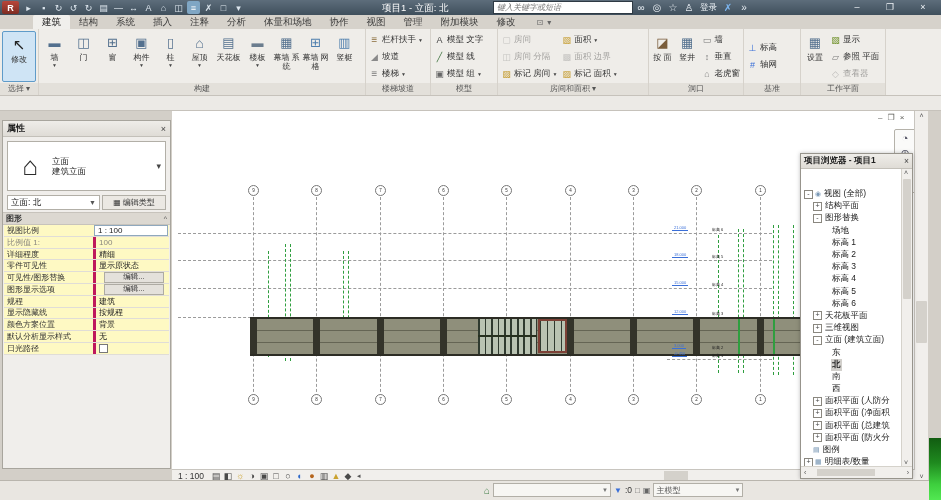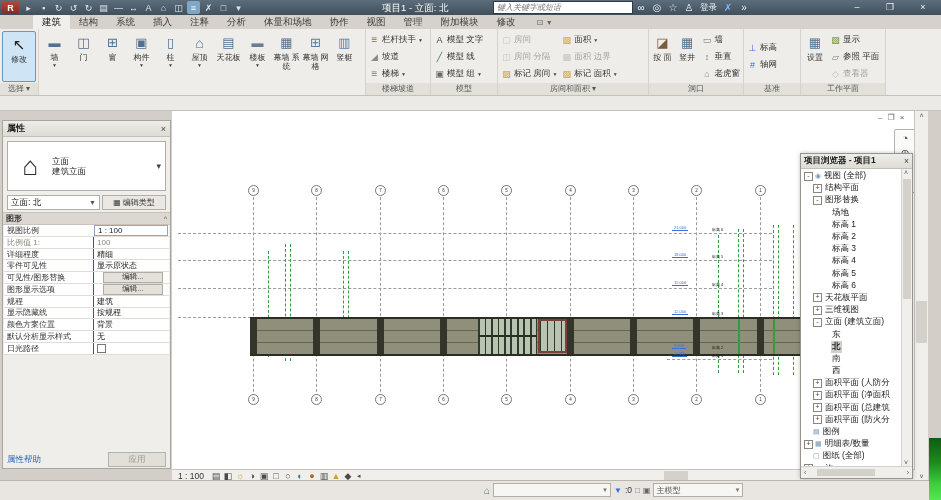--- a/index.html
+++ b/index.html
@@ -64,23 +64,23 @@
   .comborow{display:flex;margin:2px 4px;height:15px;gap:2px}
   .combo{flex:1;background:#fff;border:1px solid #b2afa7;display:flex;align-items:center;
          font-size:8.5px;padding:0 3px}
   .combo .arr{margin-left:auto;color:#555;font-size:7px}
   .edittype{width:62px;background:#ebe8e3;border:1px solid #b2afa7;display:flex;align-items:center;
             justify-content:center;font-size:8px;gap:2px;color:#333}
   .sechdr{height:11px;background:#dcd8d1;display:flex;align-items:center;font-size:8px;font-weight:bold;
           padding:0 3px;border-top:1px solid #c7c3bc;border-bottom:1px solid #c7c3bc;color:#333}
   .sechdr .arr{margin-left:auto;font-weight:normal;font-size:7px;color:#555}
   .pgrid{margin:0 1px}
-  .prow{display:flex;height:10.8px;border-bottom:1px solid #e0ddd7;align-items:center;background:#ffffff}
+  .prow{display:flex;height:10.8px;border-bottom:1px solid #e0ddd7;align-items:center;background:#fef9c3}
   .plabel{width:86px;padding-left:3px;font-size:8px;color:#333;white-space:nowrap;overflow:hidden}
-  .pval{flex:1;border-left:1px solid #be185d;padding-left:3px;font-size:8px;color:#222;display:flex;align-items:center;height:100%}
+  .pval{flex:1;border-left:3px solid #be185d;padding-left:3px;font-size:8px;color:#222;display:flex;align-items:center;height:100%}
   .pval.input{background:#fff;border:1px solid #8fa8bd;margin:0 1px;height:9px}
   .pval.dim{color:#8a877f}
   .pbtn{background:#e4e1db;border:1px solid #aeaba3;font-size:7.5px;width:58px;text-align:center;
         height:8.5px;line-height:8.5px;color:#333;margin:auto}
   .pchk{width:7px;height:7px;border:1px solid #777;background:#fff}
   .props-footer{height:17px;display:flex;align-items:center;padding:0 4px;gap:4px}
   .props-help{color:#1f62b5;font-size:8.5px}
   .apply{margin-left:auto;width:56px;height:13px;background:#e2dfd9;border:1px solid #b4b1a9;
          color:#9b978f;font-size:8.5px;text-align:center;line-height:13px}
   .spacer{flex:1}
@@ -115,21 +115,21 @@
   .htrack{position:relative;flex:1;height:100%}
   .hthumb{position:absolute;top:1px;bottom:1px;background:#d4d1cb}
   .harrow{font-size:7px;color:#555;padding:0 3px}
   
   .browser{position:absolute;left:800px;top:43px;width:111px;height:324px;background:#fff;
            border:1px solid #97948c;z-index:6;display:flex;flex-direction:column;box-shadow:0 0 4px rgba(0,0,0,.25)}
   .browser-title{height:14px;background:linear-gradient(#efede9,#dfdcd6);display:flex;align-items:center;
                  font-weight:bold;font-size:8.5px;padding:0 3px;border-bottom:1px solid #c3c0b9}
   .browser-title .x{margin-left:auto;font-weight:normal;color:#444}
   .tree-wrap{flex:1;display:flex;overflow:hidden}
-  .tree{flex:1;overflow:hidden;padding-top:1px}
+  .tree{flex:1;overflow:hidden;padding-top:19px}
   .trow{display:flex;align-items:center;height:12.2px;font-size:8.5px;white-space:nowrap;color:#222}
   .trow.sel .tlabel{background:#d2d0cc;font-weight:bold}
   .expbox{width:7px;height:7px;border:1px solid #8a877f;background:#fff;font-size:7px;line-height:5px;
           text-align:center;color:#444;margin-right:2px;flex:none}
   .noexp{width:9px;flex:none}
   .ticon{font-size:7px;color:#7a98b5;margin-right:2px;flex:none}
   .tlabel{overflow:hidden;padding:0 1px}
   .tree-vscroll{width:10px;background:#f1efec;border-left:1px solid #d5d2cb;position:relative}
   .browser-hbar{height:11px;background:#f1efec;border-top:1px solid #d5d2cb;display:flex;align-items:center}
   .browser-hbar .thumb{height:7px;background:#d4d1cb;width:58px;margin-left:8px}
@@ -260,20 +260,21 @@
         </div>
         <div class="bigbtn" style="width: 29px;">
           <div class="bicon" style="color: rgb(79, 127, 174); font-size: 13px;">⊞</div>
           <div>幕墙 网格</div>
         </div>
         <div class="bigbtn" style="width: 29px;">
           <div class="bicon" style="color: rgb(79, 127, 174); font-size: 13px;">▥</div>
           <div>竖梃</div>
         </div>
       </div>
+      <div class="panel-label">构建</div>
     </div>
     <div class="panel" style="width: 64px;">
       <div class="panel-body">
         <div class="smallcol">
           <div class="smallitem">
             <div class="sicon" style="color: rgb(138, 109, 59); font-size: 10px;">≡</div>
             <div>栏杆扶手</div>
             <div class="menu-arrow">▼</div>
           </div>
           <div class="smallitem">
@@ -487,24 +488,20 @@
           <div class="pval">无</div>
         </div>
         <div class="prow">
           <div class="plabel">日光路径</div>
           <div class="pval">
             <div class="pchk"></div>
           </div>
         </div>
       </div>
       <div class="spacer"></div>
-      <div class="props-footer">
-        <div class="props-help">属性帮助</div>
-        <div class="apply">应用</div>
-      </div>
     </div>
   <div class="canvas" id="canvas">
       <div class="draw">
         <div class="levelline" style="left: 6px; top: 122px; width: 594px;"></div>
         <div class="levelline" style="left: 6px; top: 149px; width: 594px;"></div>
         <div class="levelline" style="left: 6px; top: 177px; width: 594px;"></div>
         <div class="levelline" style="left: 6px; top: 206px; width: 594px;"></div>
         <div class="levelline" style="left: 495px; top: 240px; width: 105px;"></div>
         <div class="levelline" style="left: 495px; top: 248px; width: 105px;"></div>
         <div class="gridline" style="left: 81px; top: 86px; height: 200px;"></div>

